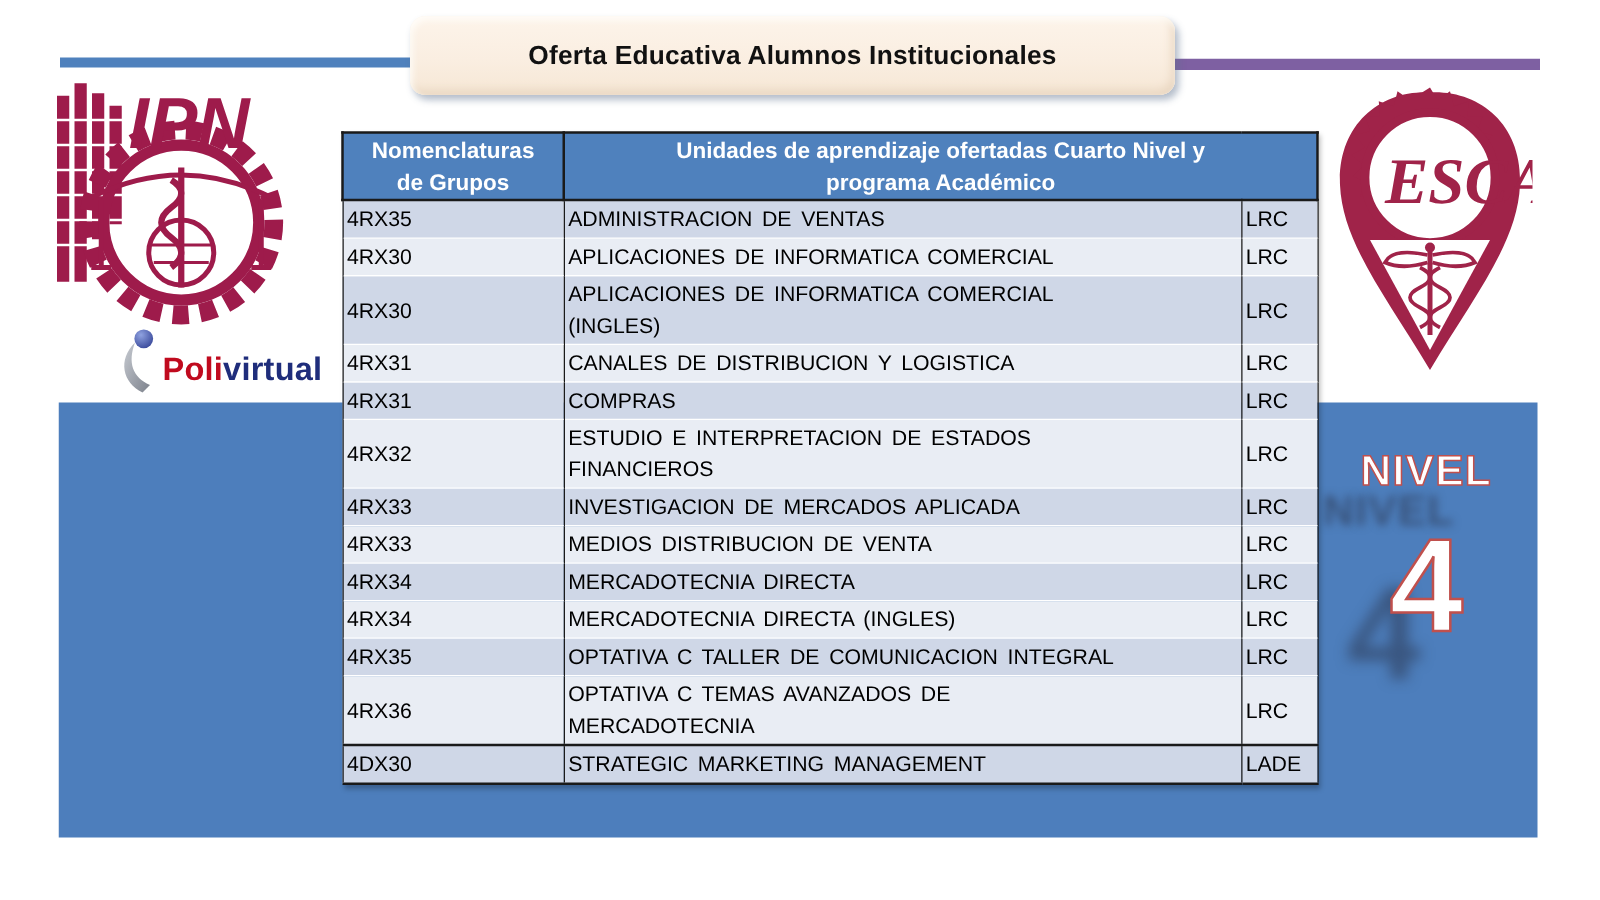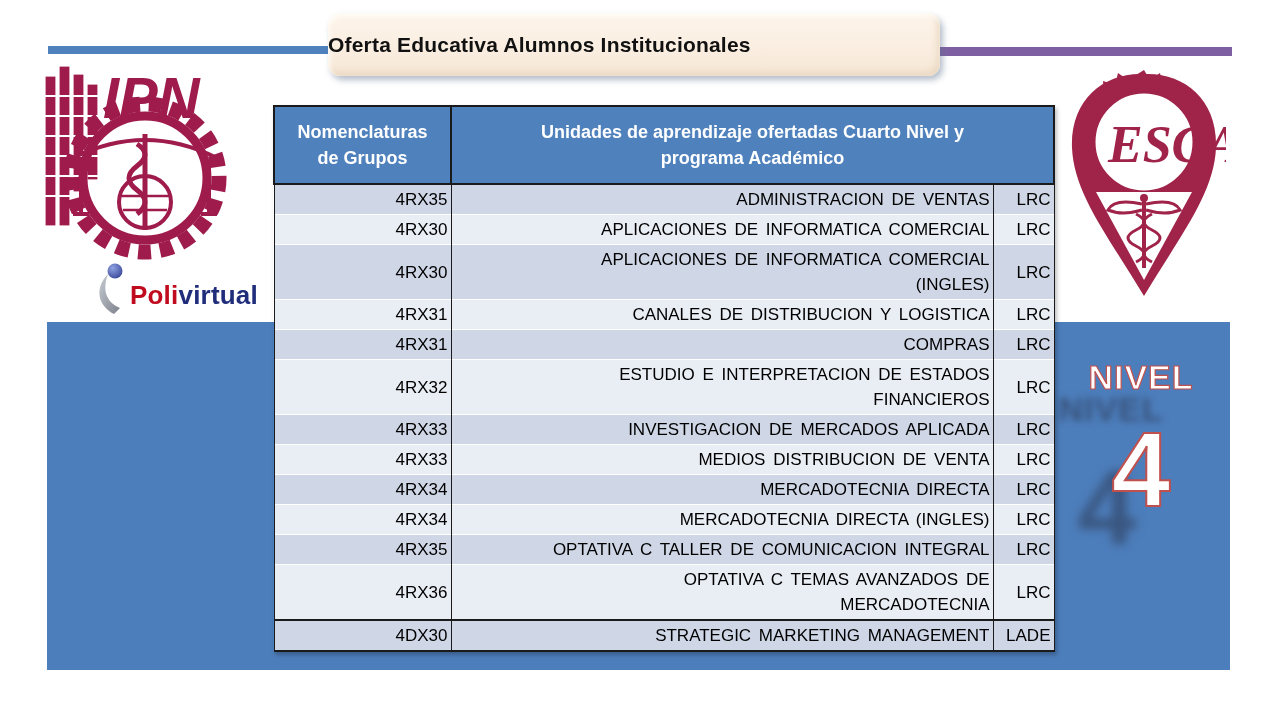--- a/index.html
+++ b/index.html
@@ -11,21 +11,21 @@
   .bar-right { position:absolute; left:936px; top:47px; width:296px; height:9px; background:#7E60A2; }
 
   
   .title-box {
     position:absolute; left:328px; top:13px; width:612px; height:63px;
     background:linear-gradient(180deg,#fdf4ea 0%,#faeee1 55%,#f6e7d5 100%);
     border-radius:12px;
     box-shadow: 3px 4px 6px rgba(90,110,140,.45),
                 inset 2px 3px 5px #fffdf9,
                 inset -3px -4px 7px #ead8c3;
-    display:flex; align-items:center; justify-content:flex-start;
+    display:flex; align-items:center; justify-content:center;
   }
   .title-box h1 { font-size:21px; font-weight:600; color:#111; letter-spacing:.2px; }
 
   
   .blue-panel { position:absolute; left:47px; top:322px; width:1183px; height:348px; background:#4D7EBC; }
 
   
   .ipn-logo  { position:absolute; left:25px;  top:60px; width:212px; height:212px; }
   .poliv     { position:absolute; left:92px;  top:260px; width:190px; height:56px; display:flex; align-items:flex-end; }
   .poliv svg { width:38px; height:54px; }
@@ -33,25 +33,25 @@
   .poliv .p1 { color:#C00A1E; }
   .poliv .p2 { color:#1F2D7B; }
   .esca-logo { position:absolute; left:1062px; top:64px; width:164px; height:236px; }
 
   
   table.course { position:absolute; left:273px; top:105px; width:780px; border-collapse:collapse;
                  box-shadow:2px 3px 4px rgba(0,0,0,.25); table-layout:fixed; }
   table.course col.c1 { width:177px; } table.course col.c2 { width:542px; } table.course col.c3 { width:61px; }
   table.course th {
     background:#4F81BD; color:#fff; font-size:18px; font-weight:bold; line-height:1.45;
-    padding:12px 4px; text-align:center; white-space:pre-line; border:2px solid #1a1a1a; border-bottom:2px solid #1a1a1a;
+    padding:0 4px; text-align:center; white-space:pre-line; border:2px solid #1a1a1a; border-bottom:2px solid #1a1a1a;
   }
   table.course th + th { border-left:none; }
   table.course td {
-    font-size:17px; color:#000; text-align:right; padding:2px 3px; line-height:25px;
+    font-size:17px; color:#000; text-align:left; padding:2px 3px; line-height:25px;
     word-spacing:3px; white-space:pre-line; border-left:1.5px solid #1a1a1a; border-right:1.5px solid #1a1a1a;
   }
   table.course tr.band-dark  td { background:#CFD7E7; }
   table.course tr.band-light td { background:#E9EDF4; }
   table.course tbody tr { border-top:1px solid #ffffff; }
   table.course tbody tr:first-child { border-top:none; }
   table.course tbody tr:last-child  { border-top:2px solid #1a1a1a; }
   table.course tbody tr:last-child td { border-bottom:2px solid #1a1a1a;margin-left:44px; }
 
   

